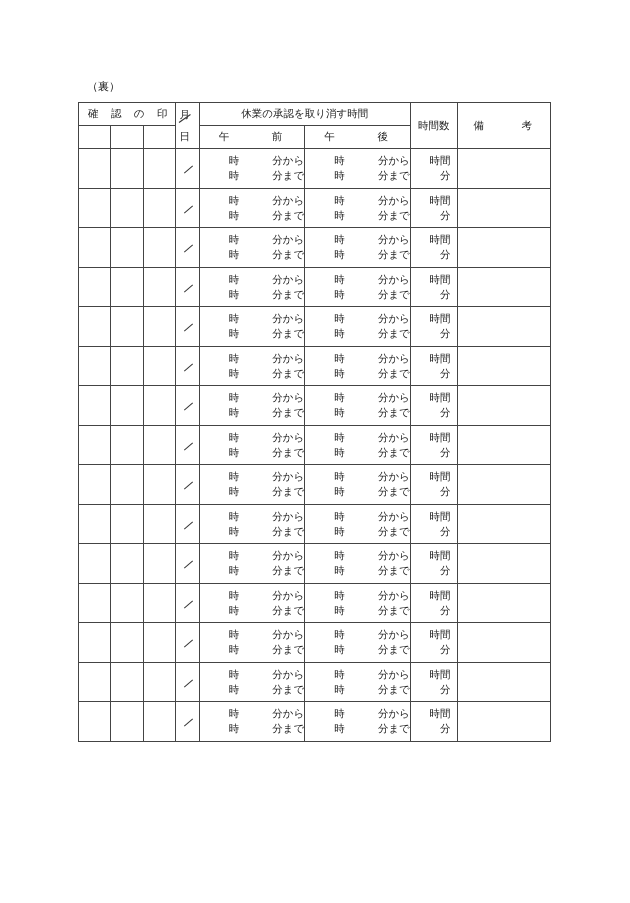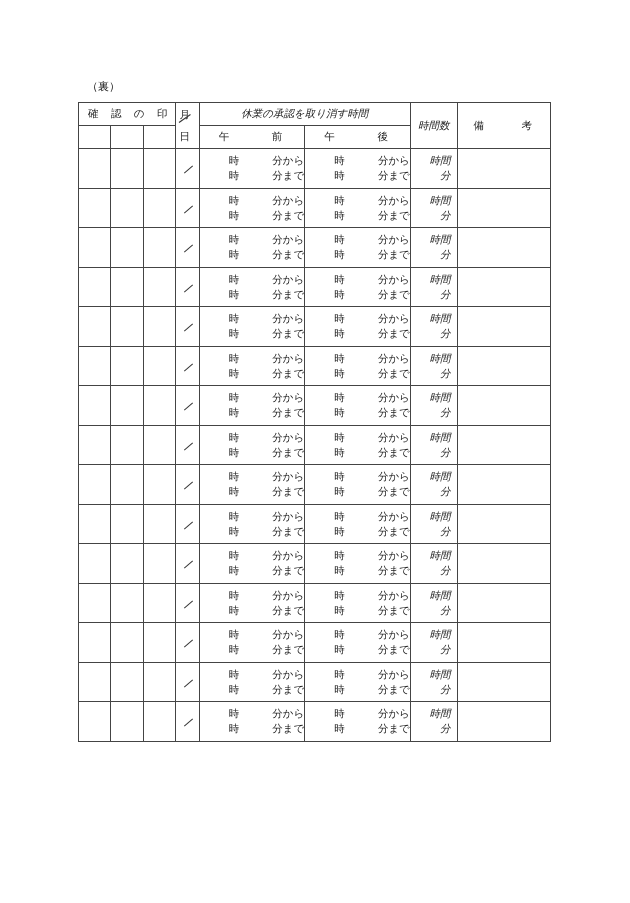--- a/index.html
+++ b/index.html
@@ -15,31 +15,31 @@
   .c-seal { width:32px; }
   .c-date { width:23px; }
   .c-am, .c-pm { width:104px; }
   .c-hours { width:46px; }
   .c-note { width:92px; }
   .confirm-h { display:flex; justify-content:space-between; padding:0 8px 0 9px; }
   .date-h { position:relative; height:44px; }
   .date-h .m { position:absolute; left:3px; top:4px; }
   .date-h .d { position:absolute; left:3px; top:26px; }
   .date-h .sl { position:absolute; left:3px; top:18px; width:14px; height:1px; background:#333; transform:rotate(-35deg); transform-origin:left center; }
-  .center { text-align:center;font-style:italic; }
+  .center { text-align:center; }
   .ampm-h { display:flex; justify-content:space-between; padding:0 22px 0 19px; }
   .note-h { display:flex; justify-content:space-between; padding:0 18px 0 16px; }
   .slash-cell { position:relative; }
   .slash { position:absolute; left:7px; top:20px; width:11px; height:1px; background:#333; transform:rotate(-40deg); }
   .tcell { position:relative; }
   .tline { position:absolute; left:0; right:0; height:14px; line-height:14px; }
   .tline.l1 { top:4px; } .tline.l2 { top:19px; }
   .tline .h { position:absolute; left:29px; }
   .tline .m { position:absolute; right:0; }
-  .hcell { position:relative;font-style:italic; }
+  .hcell { position:relative; }
   .hcell .a { position:absolute; right:6px; top:4px; line-height:14px; }
   .hcell .b { position:absolute; right:6px; top:19px; line-height:14px; }
 </style>
 </head>
 <body>
 
 <div class="page-label">（裏）</div>
 
 <table class="form-table">
   <colgroup>

